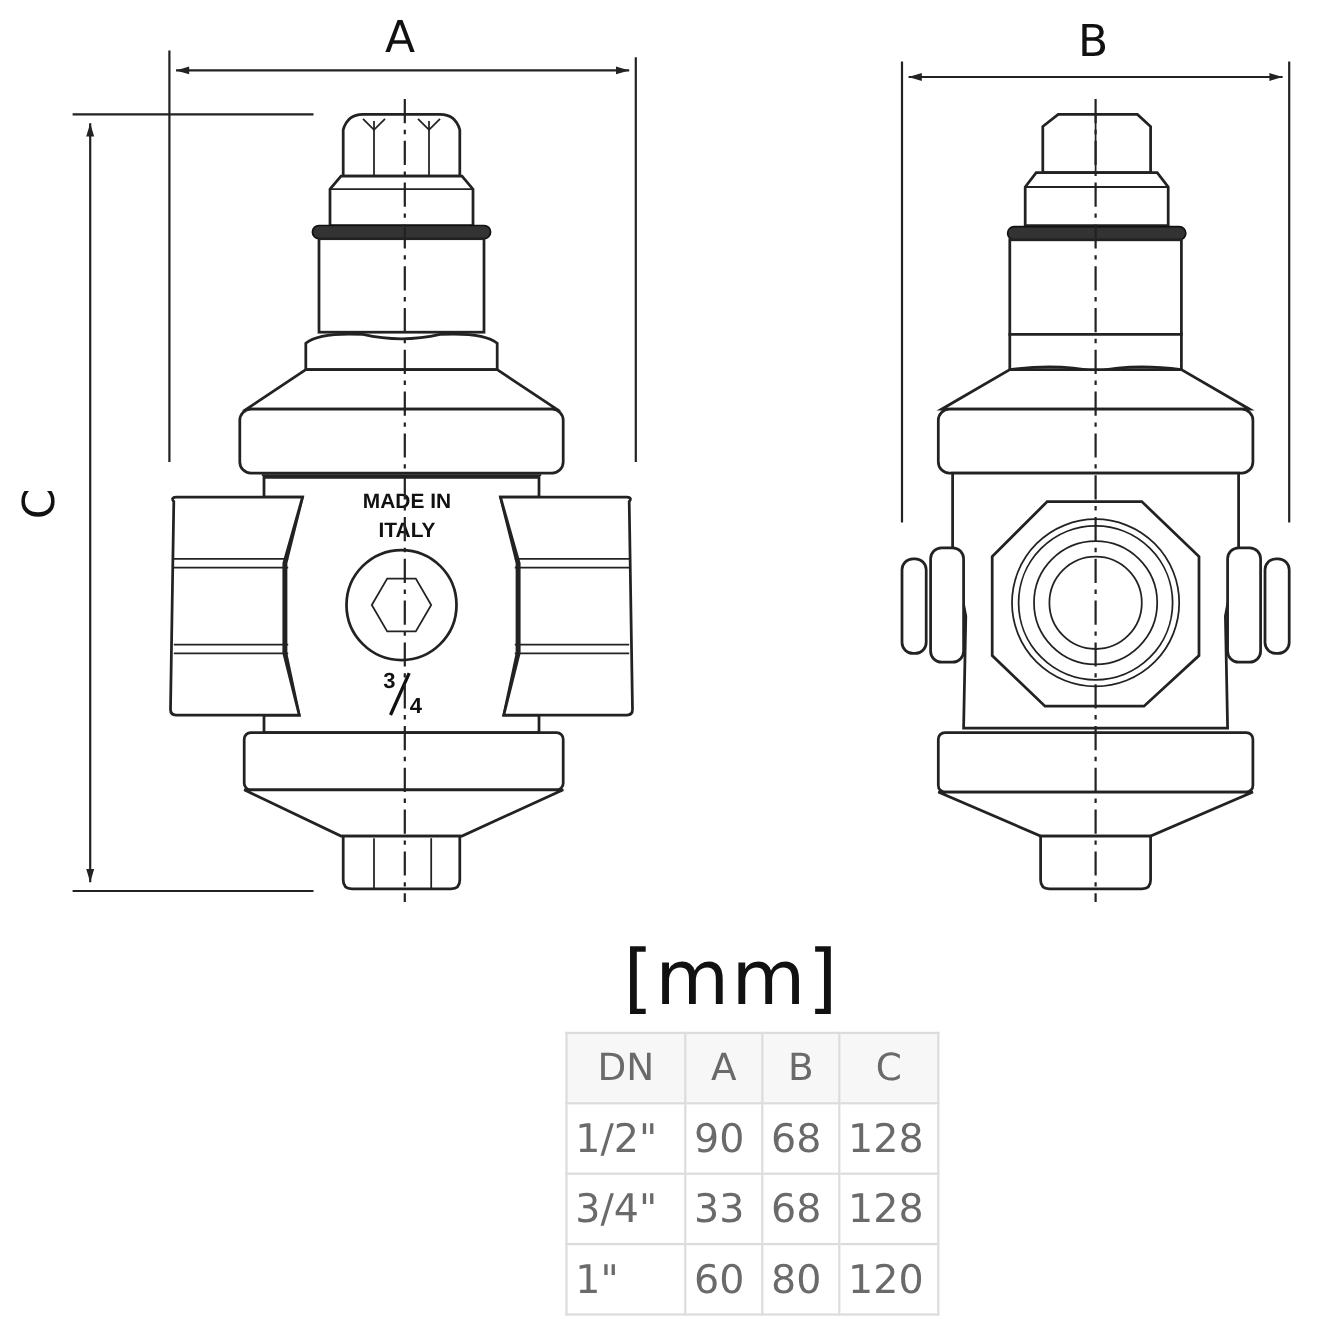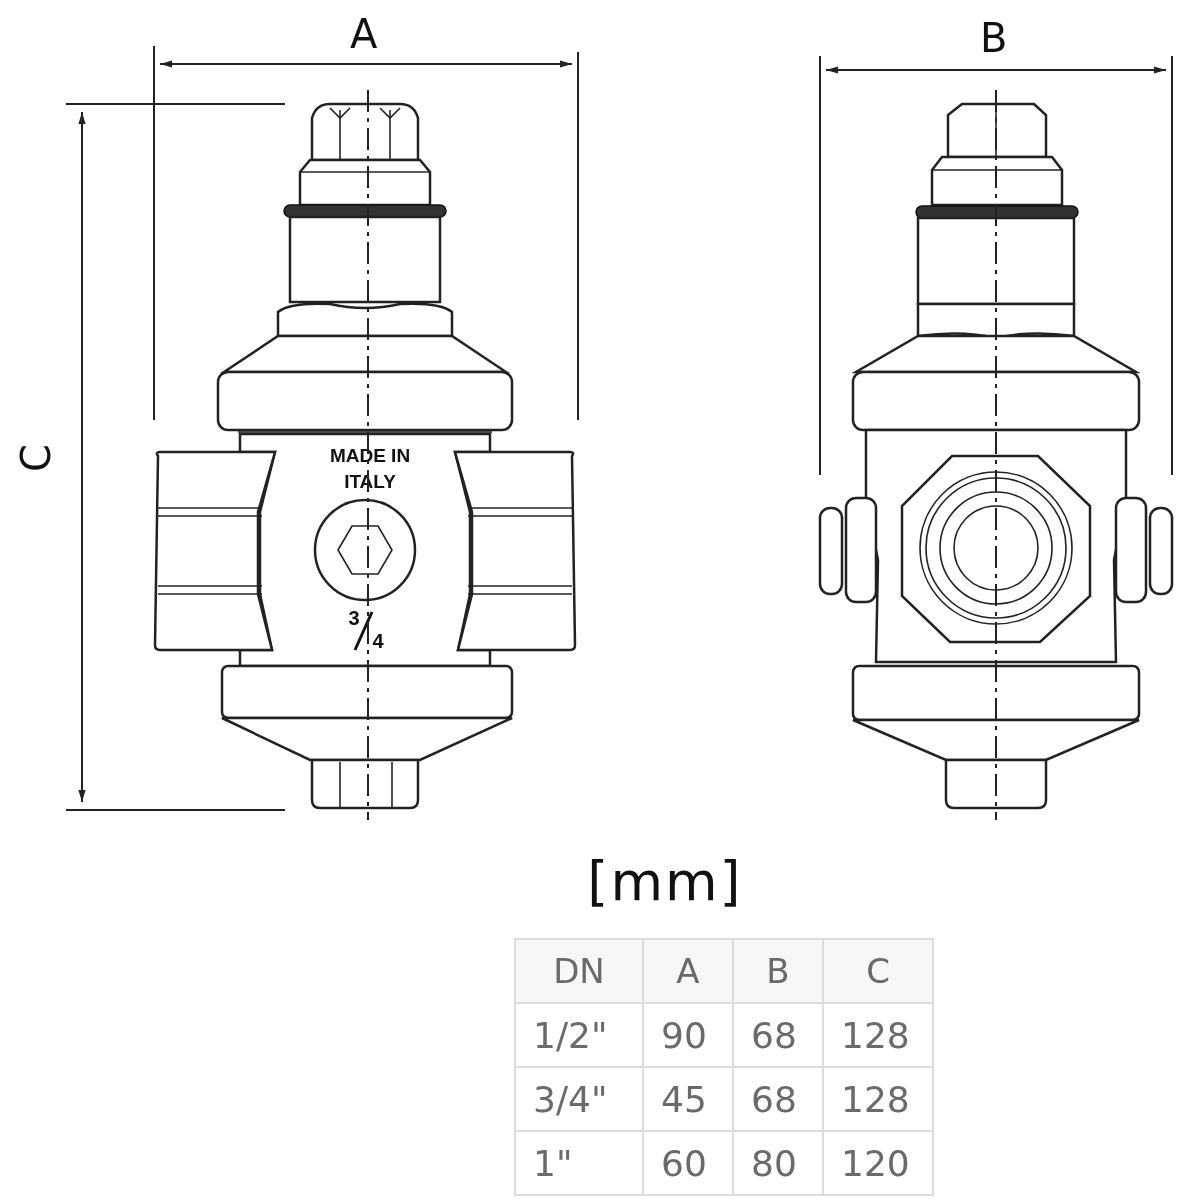--- a/index.html
+++ b/index.html
@@ -1,24 +1,24 @@
 <!DOCTYPE html>
 <html><head>
 <meta charset="utf-8">
 <style>
   html, body { margin:0; padding:0; background:#ffffff; }
   body { width:1200px; height:1200px; position:relative; overflow:hidden;
          font-family:"Liberation Sans", sans-serif; }
   #drawing { position:absolute; left:0; top:0; width:1200px; height:840px; }
   .dim-label { position:absolute; font-family:"DejaVu Sans", sans-serif; font-size:40px; color:#111; line-height:1; }
   #unit-label { position:absolute; left:560px; top:850px; width:210px; text-align:center;
-                font-family:"DejaVu Sans", sans-serif; font-size:54px; color:#111; letter-spacing:2px; }
+                font-family:"DejaVu Sans", sans-serif; font-size:69px; color:#111; letter-spacing:2px; }
   #dim-table { position:absolute; left:514px; top:938px; border-collapse:collapse;
                font-family:"DejaVu Sans", sans-serif; color:#6a6a6a; }
-  #dim-table th, #dim-table td { border:2px solid #dcdcdc; padding:0 17px; height:62px; }
+  #dim-table th, #dim-table td { border:2px solid #dcdcdc; padding:0 7px; height:62px; }
   #dim-table th { font-weight:normal; font-size:34px; background:#f7f7f7; height:62px; }
   #dim-table td { font-size:36px; }
   .c-dn { width:92px; } .c-a { width:54px; } .c-b { width:54px; } .c-c { width:74px; }
   .part { stroke:#222; stroke-width:2.5; fill:#fff; }
   .thin { stroke:#222; stroke-width:1.6; fill:none; }
   .dim { stroke:#222; stroke-width:2; fill:none; }
   .axis { stroke:#222; stroke-width:2; fill:none; stroke-dasharray:22 6 4 6; }
   .label-text { font-family:"Liberation Sans", sans-serif; font-weight:bold; fill:#111; }
 </style>
 </head>
@@ -154,21 +154,21 @@
   </thead>
   <tbody>
     <tr>
       <td>1/2"</td>
       <td>90</td>
       <td>68</td>
       <td>128</td>
     </tr>
     <tr>
       <td>3/4"</td>
-      <td>45</td>
+      <td>33</td>
       <td>68</td>
       <td>128</td>
     </tr>
     <tr>
       <td>1"</td>
       <td>60</td>
       <td>80</td>
       <td>120</td>
     </tr>
   </tbody>

